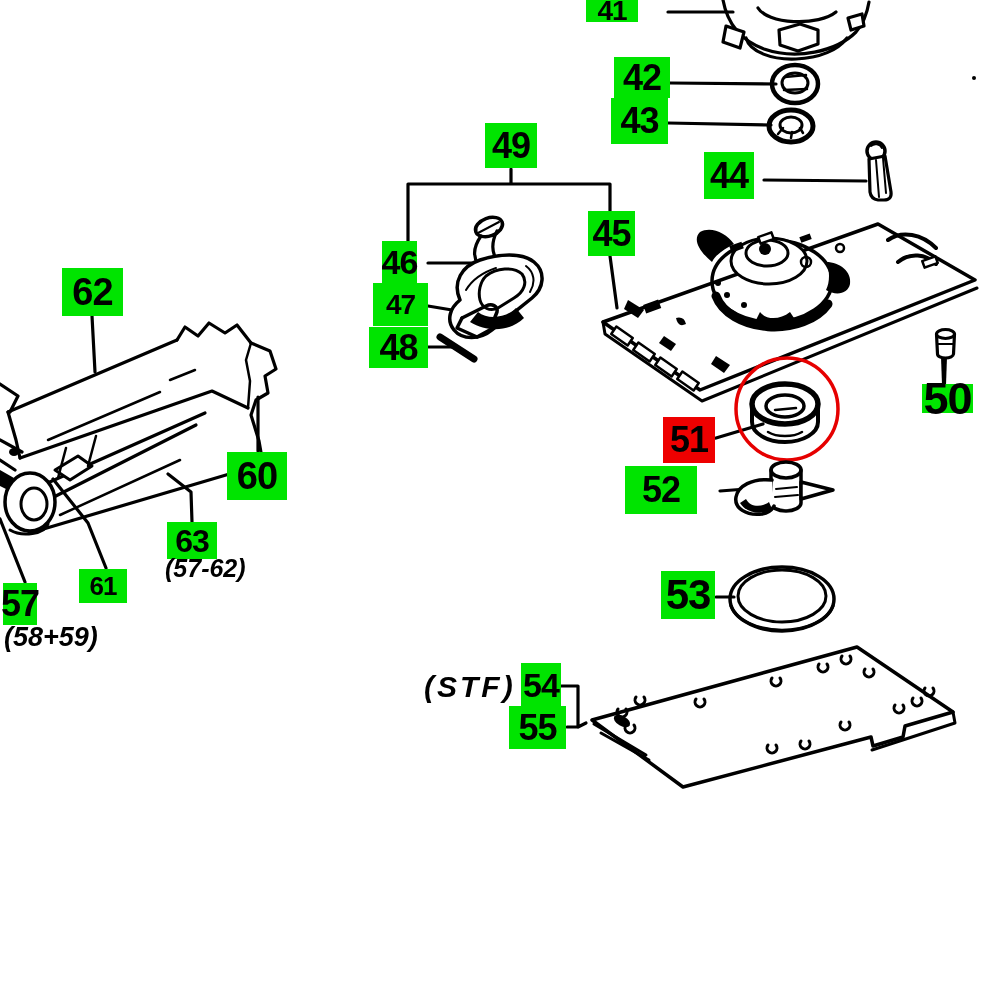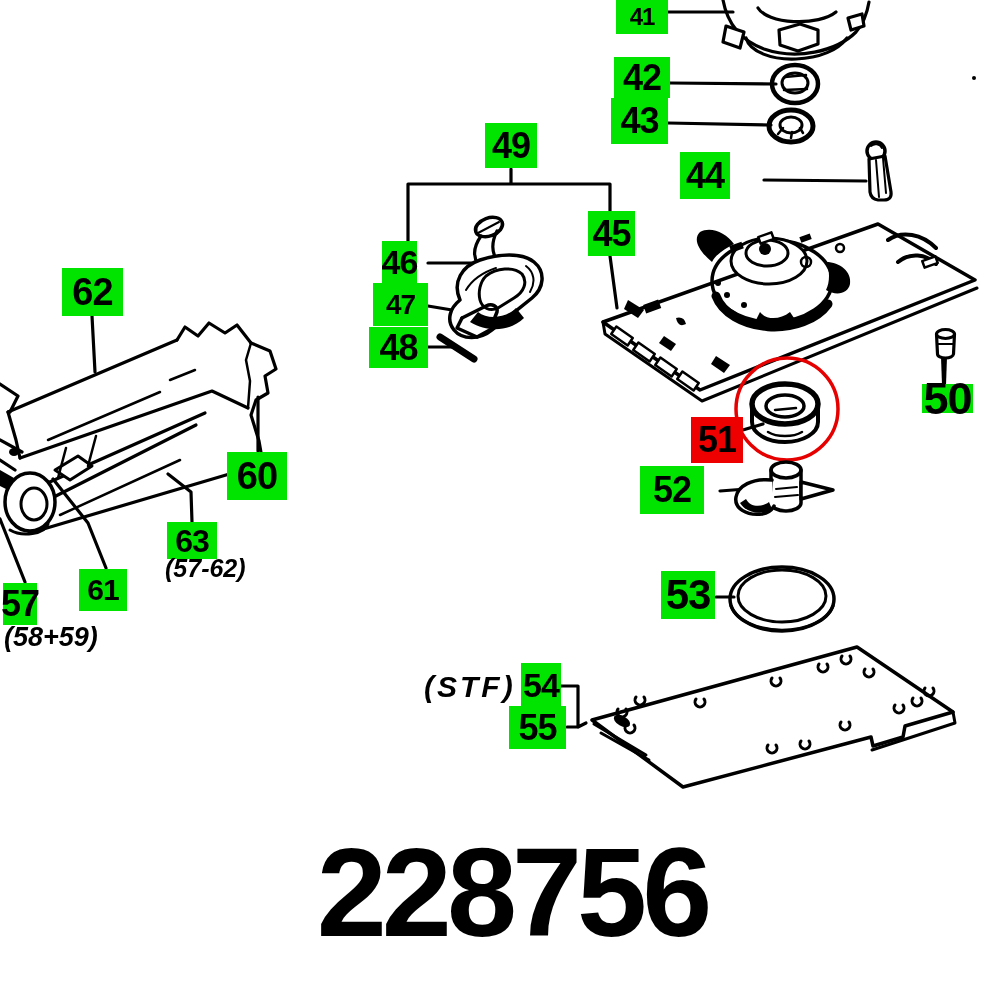--- a/index.html
+++ b/index.html
@@ -13,21 +13,21 @@
   .stage{
     position:relative;width:1000px;height:1000px;background:var(--bg);
     overflow:hidden;font-family:"Liberation Sans",sans-serif;
   }
   .stage svg.art{position:absolute;left:0;top:0;}
   .tag{
     position:absolute;display:flex;align-items:center;justify-content:center;
     background:var(--green);color:#000;font-weight:700;line-height:1;
     letter-spacing:-1px;cursor:pointer;user-select:none;
   }
-  .tag.red{background:var(--red);margin-left:28px;}
+  .tag.red{background:var(--red);}
   .note{
     position:absolute;color:#000;font-weight:700;white-space:nowrap;line-height:1;font-style:italic;
   }
   .part-number{
     position:absolute;color:#000;font-weight:700;line-height:1;
     text-align:center;letter-spacing:-5px;
   }
 </style>
 </head>
 <body>
@@ -214,40 +214,39 @@
       <ellipse cx="34" cy="504" rx="13" ry="16" stroke-width="3"></ellipse>
       <path d="M55,470 L78,456 L92,466 L70,480 Z" fill="#fff" stroke-width="3"></path>
       <path d="M66,448 L58,478 M96,436 L88,466" stroke-width="2.5"></path>
       <path d="M0,384 L18,396 L10,412 M0,440 L22,452 M0,460 L15,470"></path>
       <path d="M0,470 l14,8 -6,12 -8,-4 Z" fill="#000" stroke="none"></path>
       <path d="M10,530 A22,12 0 0 0 48,524" stroke-width="3"></path>
       <ellipse cx="14" cy="452" rx="5" ry="4" fill="#000" stroke="none"></ellipse>
     </g>
   </svg>
 
-  <div class="tag" style="left:616px;top:0;width:52px;height:34px;font-size:24px">41</div>
+  <div class="tag" style="left:586px;top:0;width:52px;height:22px;font-size:28px">41</div>
   <div class="tag" style="left:614px;top:57px;width:56px;height:41px;font-size:36px">42</div>
   <div class="tag" style="left:611px;top:98px;width:57px;height:46px;font-size:36px">43</div>
-  <div class="tag" style="left:680px;top:152px;width:50px;height:47px;font-size:36px">44</div>
+  <div class="tag" style="left:704px;top:152px;width:50px;height:47px;font-size:36px">44</div>
   <div class="tag" style="left:485px;top:123px;width:52px;height:45px;font-size:36px">49</div>
   <div class="tag" style="left:382px;top:241px;width:35px;height:42px;font-size:34px">46</div>
   <div class="tag" style="left:373px;top:283px;width:55px;height:43px;font-size:28px">47</div>
   <div class="tag" style="left:369px;top:327px;width:59px;height:41px;font-size:36px">48</div>
   <div class="tag" style="left:588px;top:211px;width:47px;height:45px;font-size:36px">45</div>
   <div class="tag" style="left:922px;top:384px;width:51px;height:29px;font-size:45px">50</div>
   <div class="tag red" style="left:663px;top:417px;width:52px;height:46px;font-size:36px">51</div>
-  <div class="tag" style="left:640px;top:466px;width:64px;height:48px;font-size:36px">52</div>
+  <div class="tag" style="left:625px;top:466px;width:72px;height:48px;font-size:36px">52</div>
   <div class="tag" style="left:661px;top:571px;width:54px;height:48px;font-size:42px">53</div>
   <div class="tag" style="left:521px;top:663px;width:40px;height:44px;font-size:34px">54</div>
   <div class="tag" style="left:509px;top:706px;width:57px;height:43px;font-size:36px">55</div>
   <div class="tag" style="left:62px;top:268px;width:61px;height:48px;font-size:38px">62</div>
   <div class="tag" style="left:227px;top:452px;width:60px;height:48px;font-size:38px">60</div>
   <div class="tag" style="left:167px;top:522px;width:50px;height:37px;font-size:32px">63</div>
-  <div class="tag" style="left:79px;top:569px;width:48px;height:42px;font-size:30px">61</div>
+  <div class="tag" style="left:79px;top:569px;width:48px;height:34px;font-size:26px">61</div>
   <div class="tag" style="left:3px;top:583px;width:34px;height:42px;font-size:36px">57</div>
 
   <div class="note" style="left:424px;top:672px;font-size:30px;letter-spacing:3px">(STF)</div>
   <div class="note" style="left:165px;top:556px;font-size:25px">(57-62)</div>
   <div class="note" style="left:4px;top:624px;font-size:27px">(58+59)</div>
 
-  <div class="part-number" style="left:304px;top:830px;width:416px;font-size:126px">228756</div>
 
 </div>
 
 </body></html>

